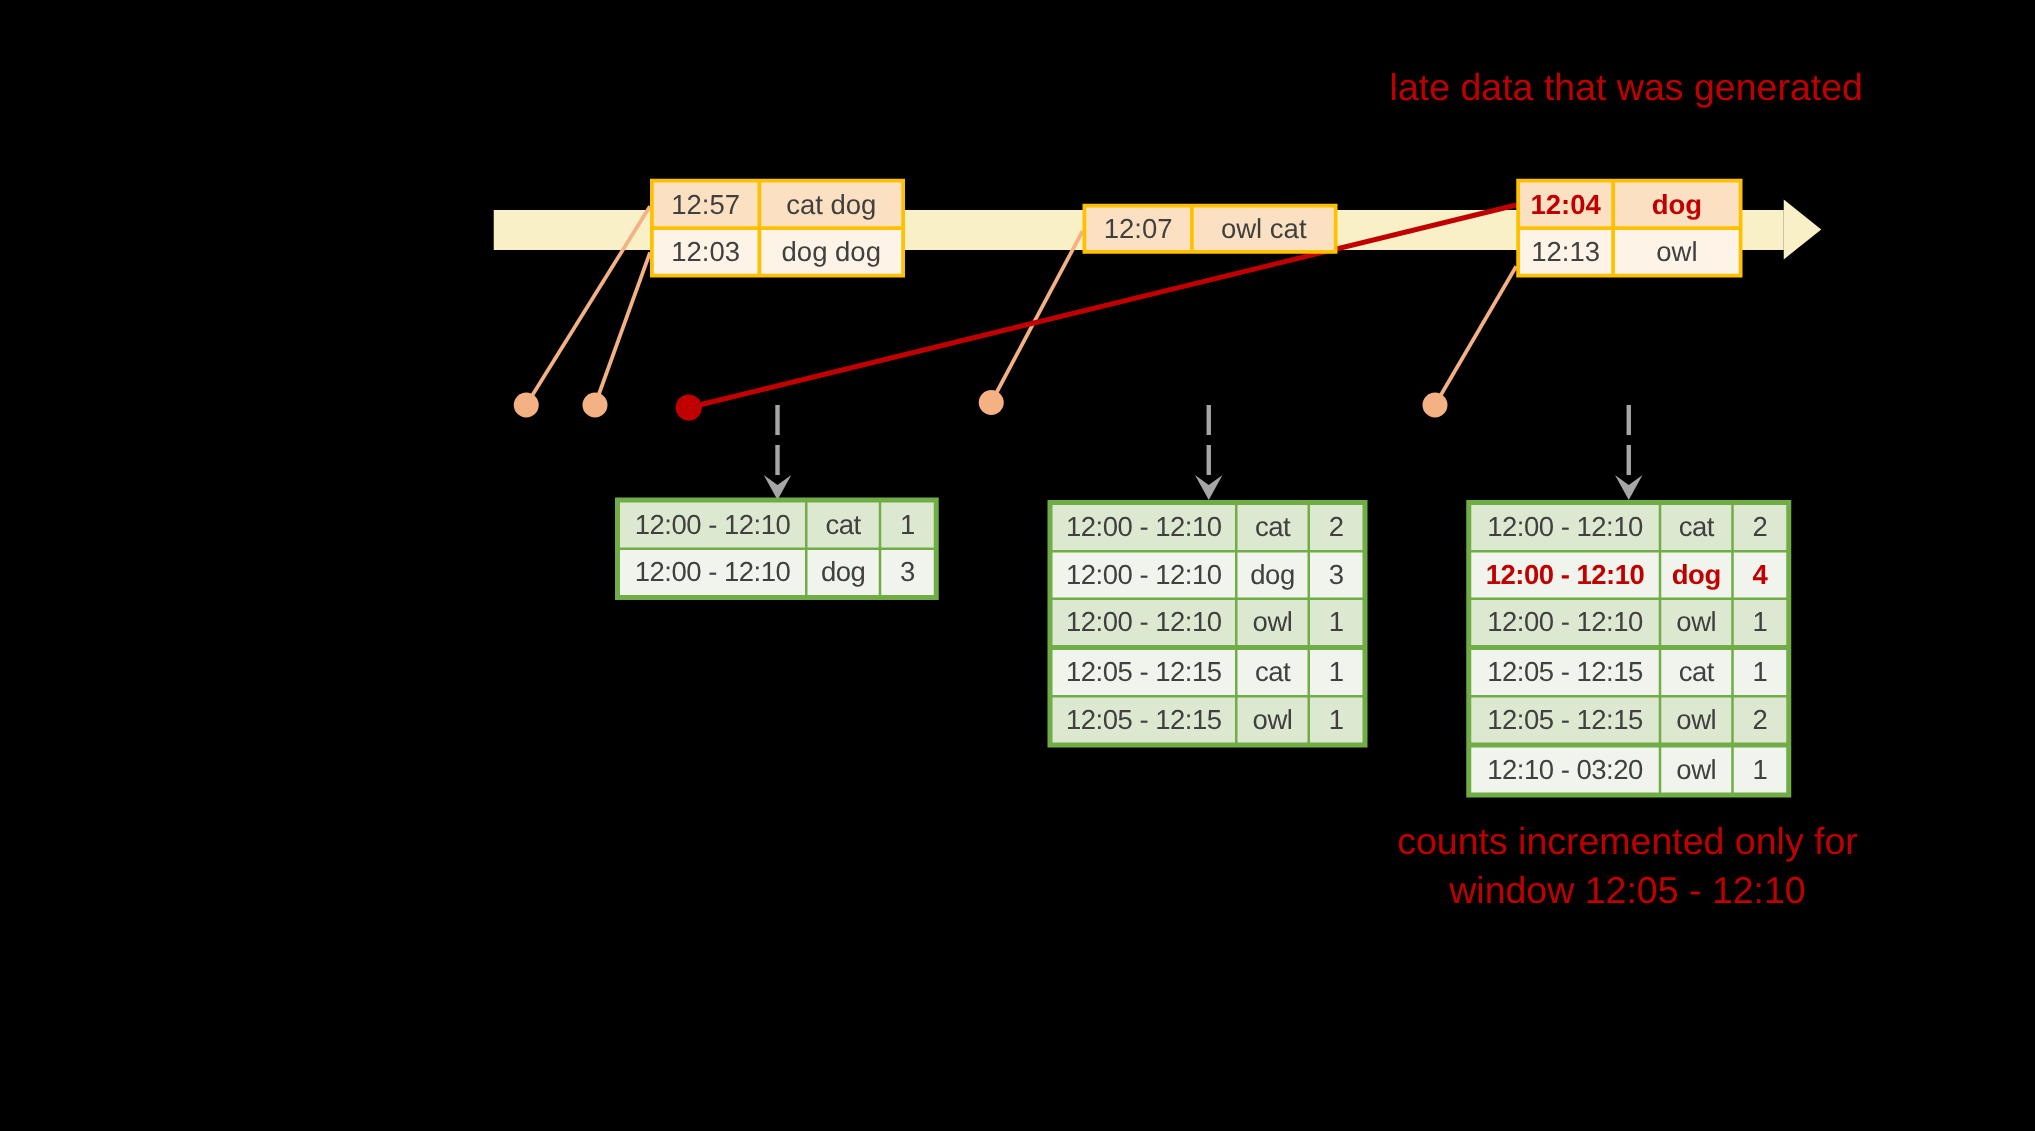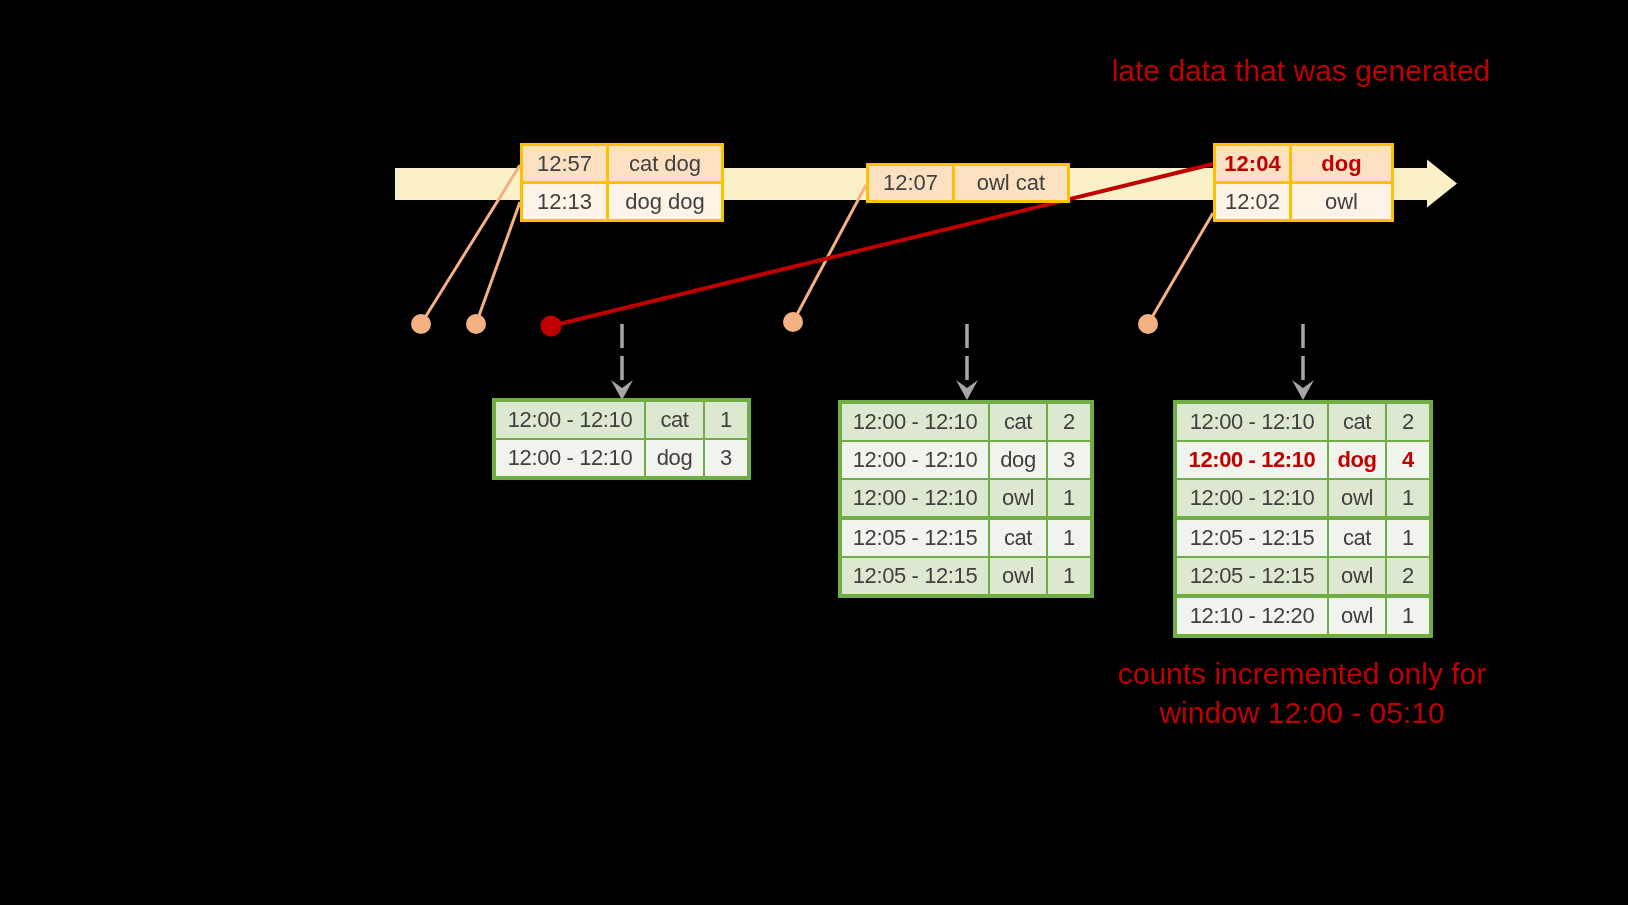--- a/index.html
+++ b/index.html
@@ -98,39 +98,39 @@
   <div class="annotation" style="left:1051px;top:50px;width:500px;">
     <div>late data that was generated</div>
   </div>
 
   <div class="etable et-wide" style="left:520px;top:143px;">
     <div class="erow peach">
       <div class="ecell c1">12:57</div>
       <div class="ecell c2">cat dog</div>
     </div>
     <div class="erow">
-      <div class="ecell c1">12:13</div>
+      <div class="ecell c1">12:03</div>
       <div class="ecell c2">dog dog</div>
     </div>
   </div>
 
   <div class="etable et-wide e-single" style="left:866px;top:163px;">
     <div class="erow peach">
       <div class="ecell c1">12:07</div>
       <div class="ecell c2">owl cat</div>
     </div>
   </div>
 
   <div class="etable et-narrow" style="left:1213px;top:143px;">
     <div class="erow peach late">
       <div class="ecell c1">12:04</div>
       <div class="ecell c2">dog</div>
     </div>
     <div class="erow">
-      <div class="ecell c1">12:02</div>
+      <div class="ecell c1">12:13</div>
       <div class="ecell c2">owl</div>
     </div>
   </div>
 
   <div class="gtable gt-a" style="left:492px;top:398px;">
     <div class="ggroup">
       <div class="grow dark">
         <div class="gcell c1">12:00 - 12:10</div>
         <div class="gcell c2">cat</div>
         <div class="gcell c3">1</div>
@@ -200,25 +200,25 @@
         <div class="gcell c3">1</div>
       </div>
       <div class="grow dark">
         <div class="gcell c1">12:05 - 12:15</div>
         <div class="gcell c2">owl</div>
         <div class="gcell c3">2</div>
       </div>
     </div>
     <div class="ggroup">
       <div class="grow light">
-        <div class="gcell c1">12:10 - 12:20</div>
+        <div class="gcell c1">12:10 - 03:20</div>
         <div class="gcell c2">owl</div>
         <div class="gcell c3">1</div>
       </div>
     </div>
   </div>
 
   <div class="annotation bottom" style="left:1052px;top:654px;width:500px;">
     <div>counts incremented only for</div>
-    <div>window 12:00 - 05:10</div>
+    <div>window 12:05 - 12:10</div>
   </div>
 
 </div>
 
 </body></html>

